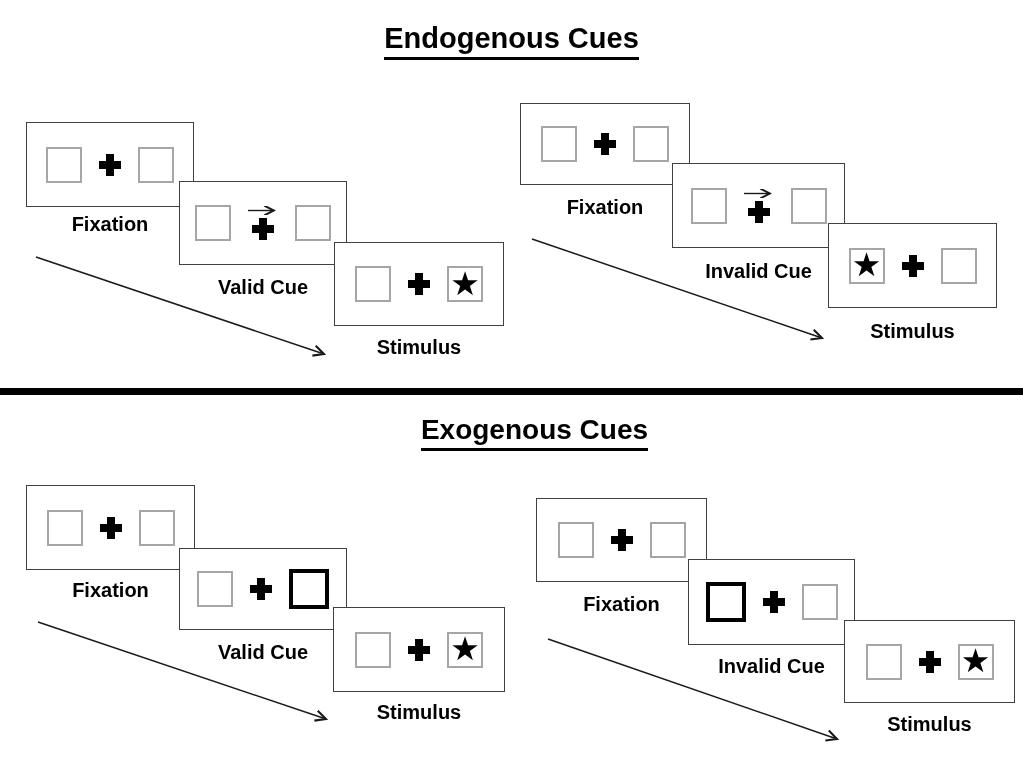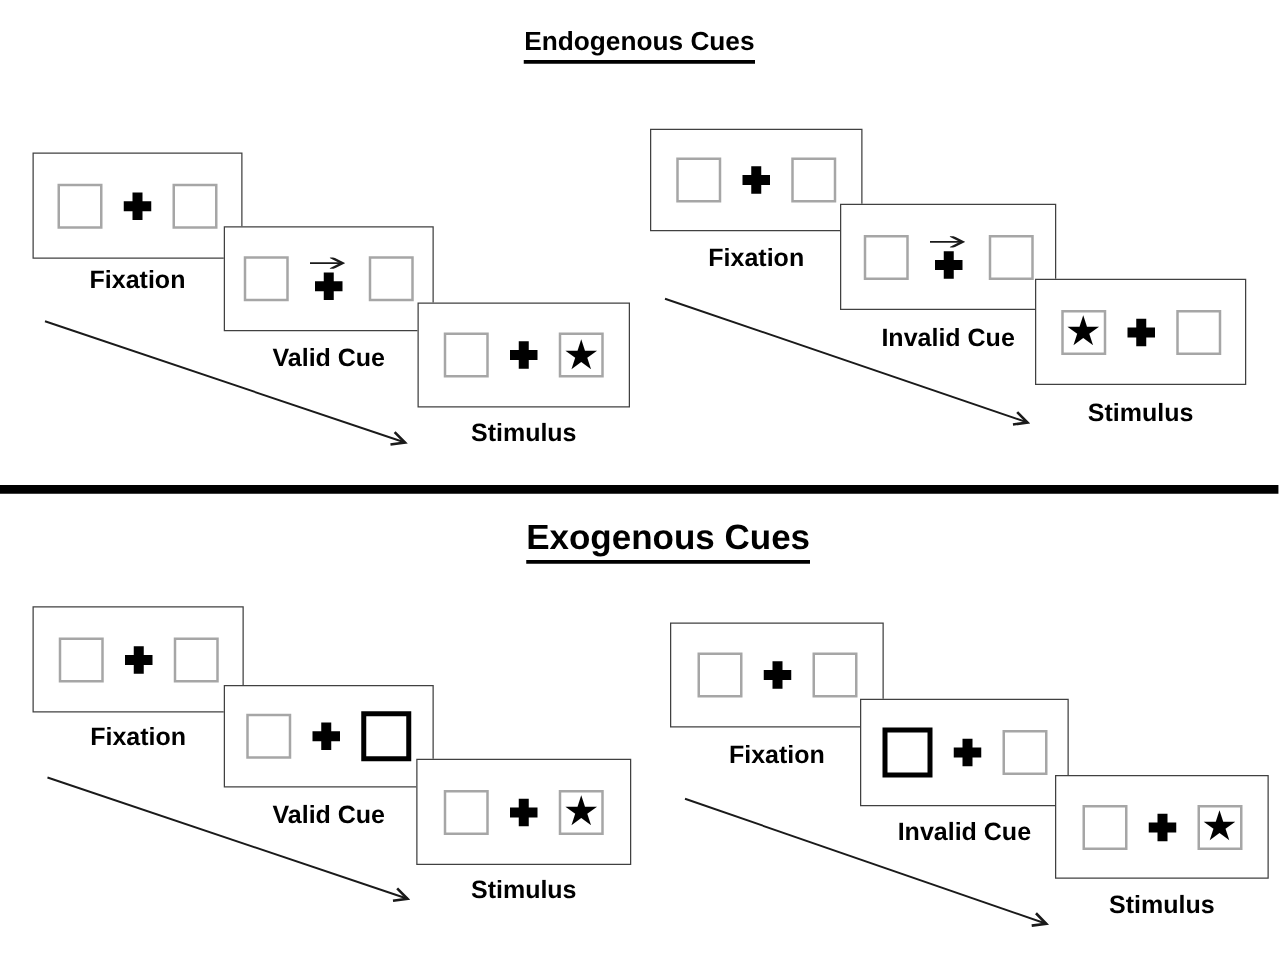--- a/index.html
+++ b/index.html
@@ -2,21 +2,21 @@
 <html><head>
 <meta charset="utf-8">
 <style>
   html,body{margin:0;padding:0;background:#fff;}
   .stage{
     position:relative;width:1023px;height:767px;background:#ffffff;overflow:hidden;
     font-family:"Liberation Sans", sans-serif;color:#000;
   }
   .title{position:absolute;left:0;width:100%;text-align:center;font-weight:bold;}
   .title span{display:inline-block;border-bottom:3px solid #000;padding-bottom:2px;}
-  .title.endo{top:22px;font-size:21px;}
+  .title.endo{top:22px;font-size:29px;}
   .title.exo{top:414px;font-size:28px;margin-left:23px;}
   .panel{
     position:absolute;background:#fff;border:1px solid #404040;
     display:flex;align-items:center;justify-content:center;gap:17px;box-sizing:border-box;
   }
   .sq{
     width:36px;height:36px;box-sizing:border-box;border:2px solid #a6a6a6;background:#fff;
     display:flex;align-items:center;justify-content:center;flex:0 0 auto;
   }
   .sq-bold{width:40px;height:40px;border:4px solid #000;}

